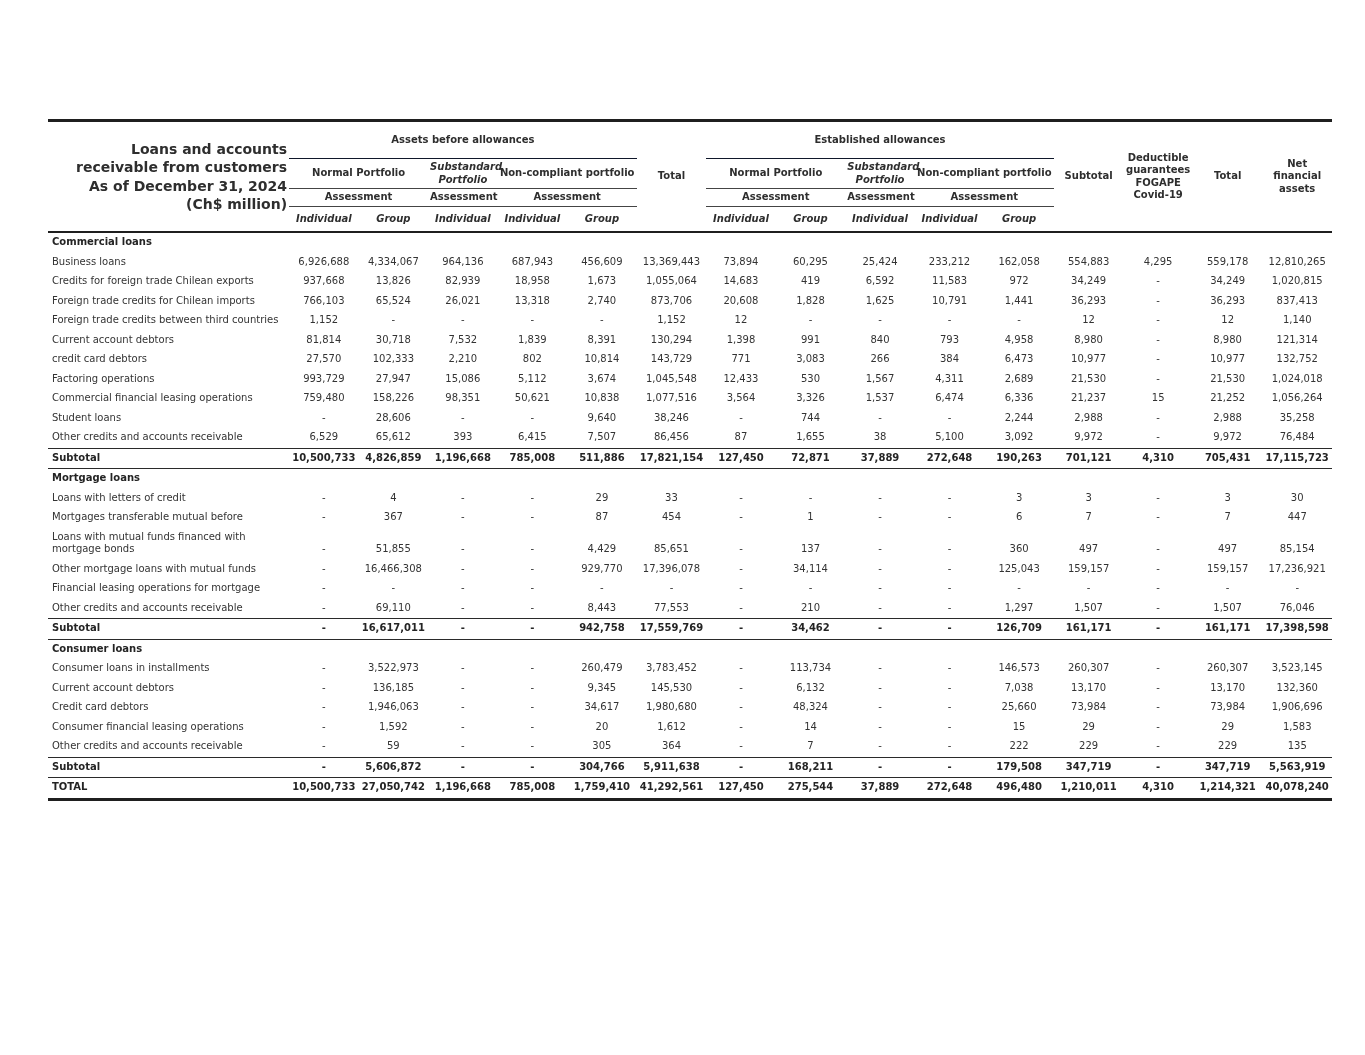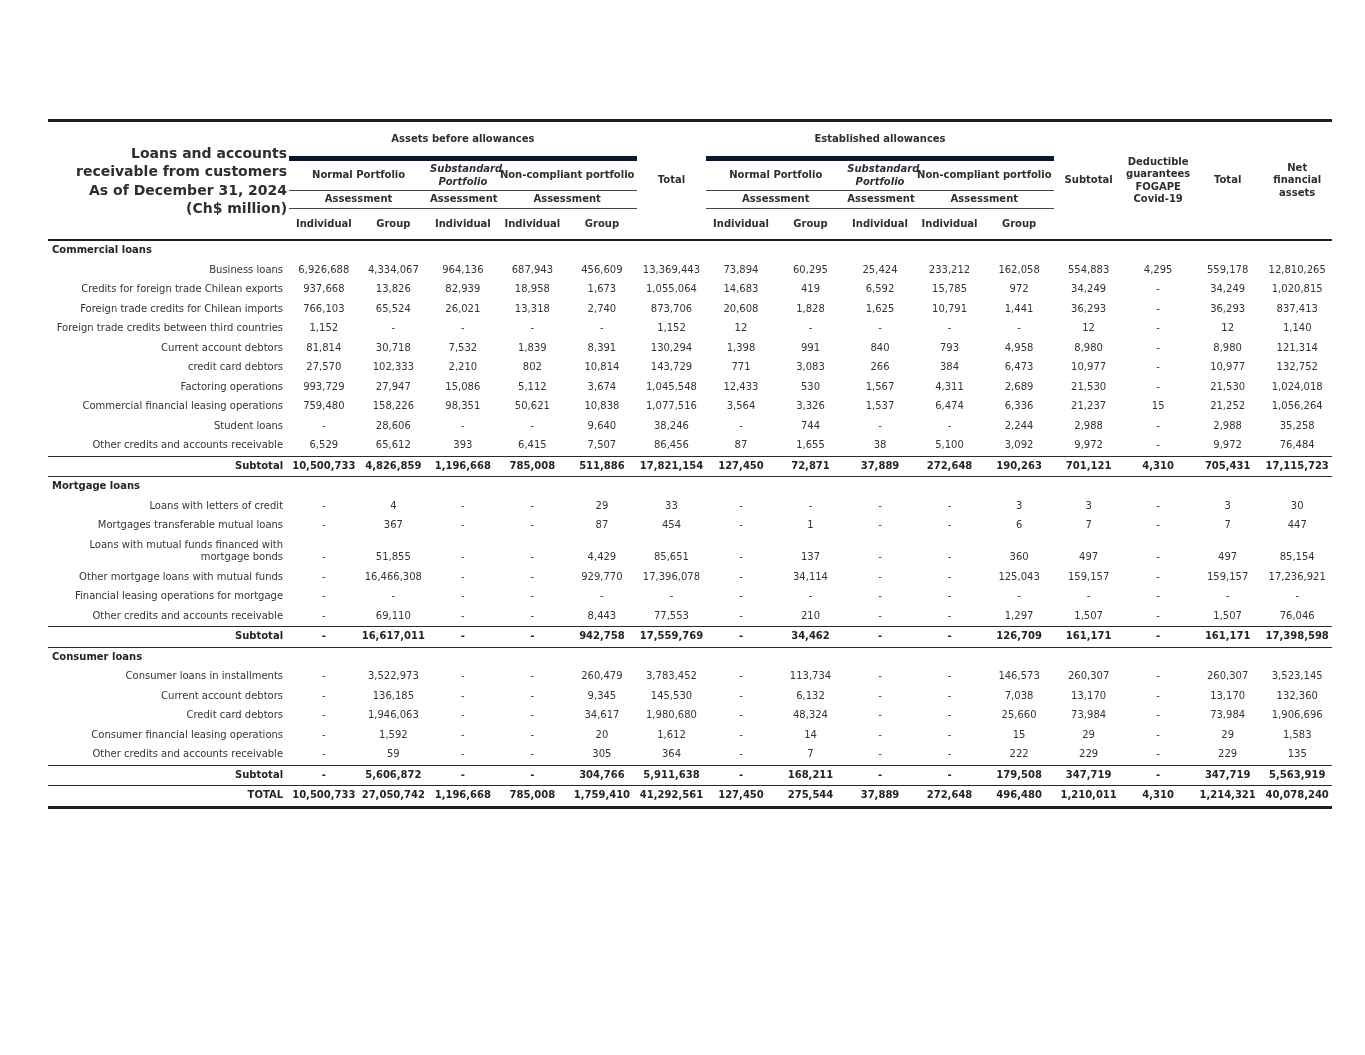--- a/index.html
+++ b/index.html
@@ -24,37 +24,37 @@
     font-size: 10px;
     line-height: 1.25;
     padding: 2px 2px;
     text-align: center;
     vertical-align: middle;
     font-family: inherit;
   }
   .lblhead { vertical-align: middle; }
   .lblhead div { font-size: 14px; line-height: 1.3; text-align: right; }
 
-  .grp { height: 38px; border-bottom: 5px solid #0f172a; }
+  .grp { height: 38px; border-bottom: 1px solid #0f172a; }
   .pf  { height: 27px; border-bottom: 1px solid #444; white-space: nowrap; }
   .pf.wrap2 { white-space: normal; font-style: italic; }
   .as  { height: 17px; border-bottom: 1px solid #444; margin-top: 40px; }
-  .ty  { height: 32px; }
+  .ty  { height: 26px; font-style: italic; }
   thead th.vh, thead th.lblhead, thead tr.types th { border-bottom: 2px solid #1f1f1f; }
 
   td {
     font-size: 10px;
     color: #333333;
     text-align: center;
     vertical-align: bottom;
     padding: 3px 1px 4px 1px;
     line-height: 1.25;
     overflow: hidden;
   }
-  td.lbl { text-align: right; padding-left: 4px; padding-right: 6px; }
+  td.lbl { text-align: left; padding-left: 4px; padding-right: 6px; }
   tr.section td { font-weight: bold; color: #242424; text-align: left; padding-left: 4px; margin-left: 40px; }
   tr.subtotal td { font-weight: bold; color: #242424; border-top: 1.5px solid #2a2a2a; border-bottom: 1.5px solid #2a2a2a; }
   tr.total td { font-weight: bold; color: #242424; border-top: 1.5px solid #2a2a2a; border-bottom: 3px solid #1f1f1f; }
 </style>
 </head>
 <body>
 
 <div class="wrap">
   <table>
     <colgroup>
@@ -131,21 +131,21 @@
           <td class="lbl">Credits for foreign trade Chilean exports</td>
           <td>937,668</td>
           <td>13,826</td>
           <td>82,939</td>
           <td>18,958</td>
           <td>1,673</td>
           <td>1,055,064</td>
           <td>14,683</td>
           <td>419</td>
           <td>6,592</td>
-          <td>15,785</td>
+          <td>11,583</td>
           <td>972</td>
           <td>34,249</td>
           <td>-</td>
           <td>34,249</td>
           <td>1,020,815</td>
         </tr>
         <tr>
           <td class="lbl">Foreign trade credits for Chilean imports</td>
           <td>766,103</td>
           <td>65,524</td>
@@ -322,21 +322,21 @@
           <td>-</td>
           <td>-</td>
           <td>-</td>
           <td>3</td>
           <td>3</td>
           <td>-</td>
           <td>3</td>
           <td>30</td>
         </tr>
         <tr>
-          <td class="lbl">Mortgages transferable mutual loans</td>
+          <td class="lbl">Mortgages transferable mutual before</td>
           <td>-</td>
           <td>367</td>
           <td>-</td>
           <td>-</td>
           <td>87</td>
           <td>454</td>
           <td>-</td>
           <td>1</td>
           <td>-</td>
           <td>-</td>

